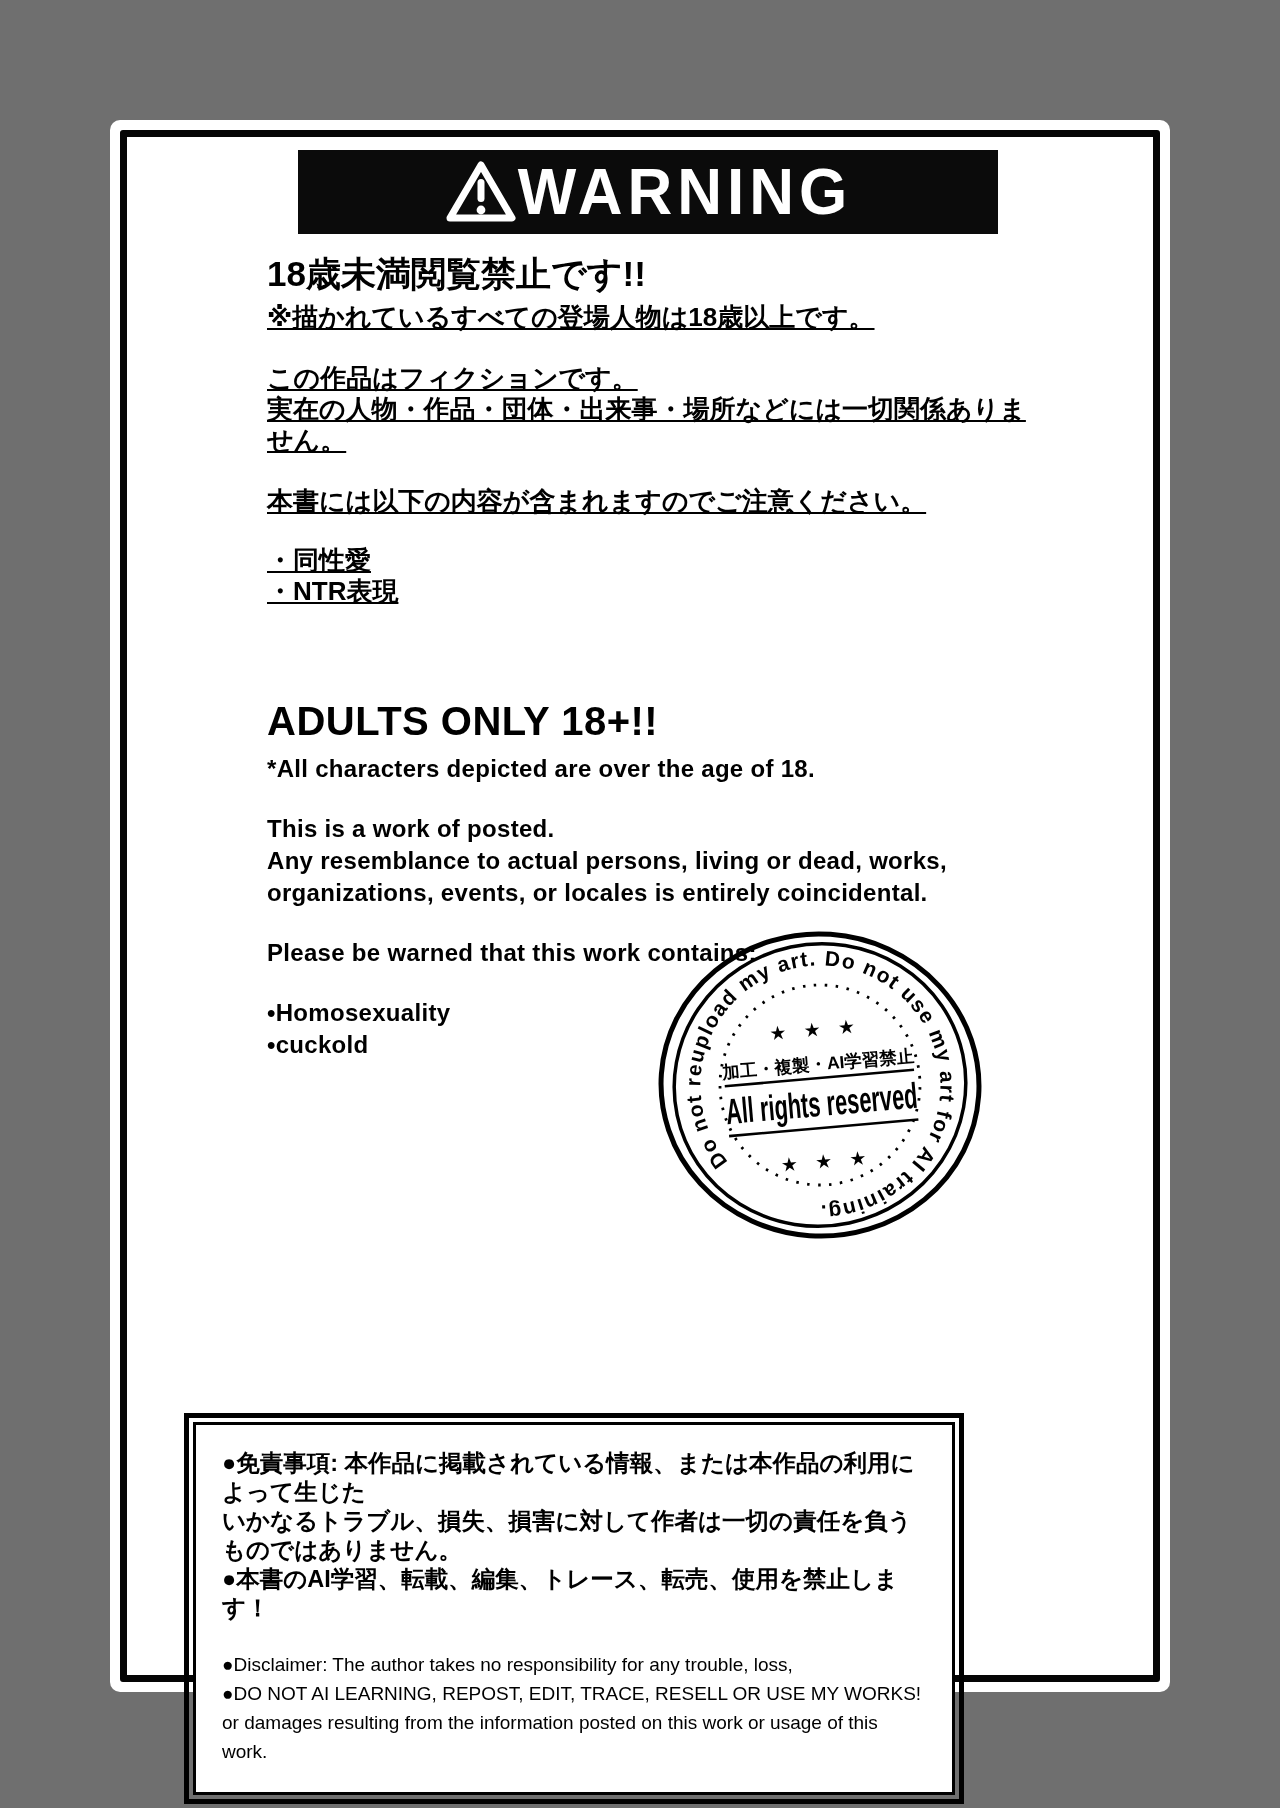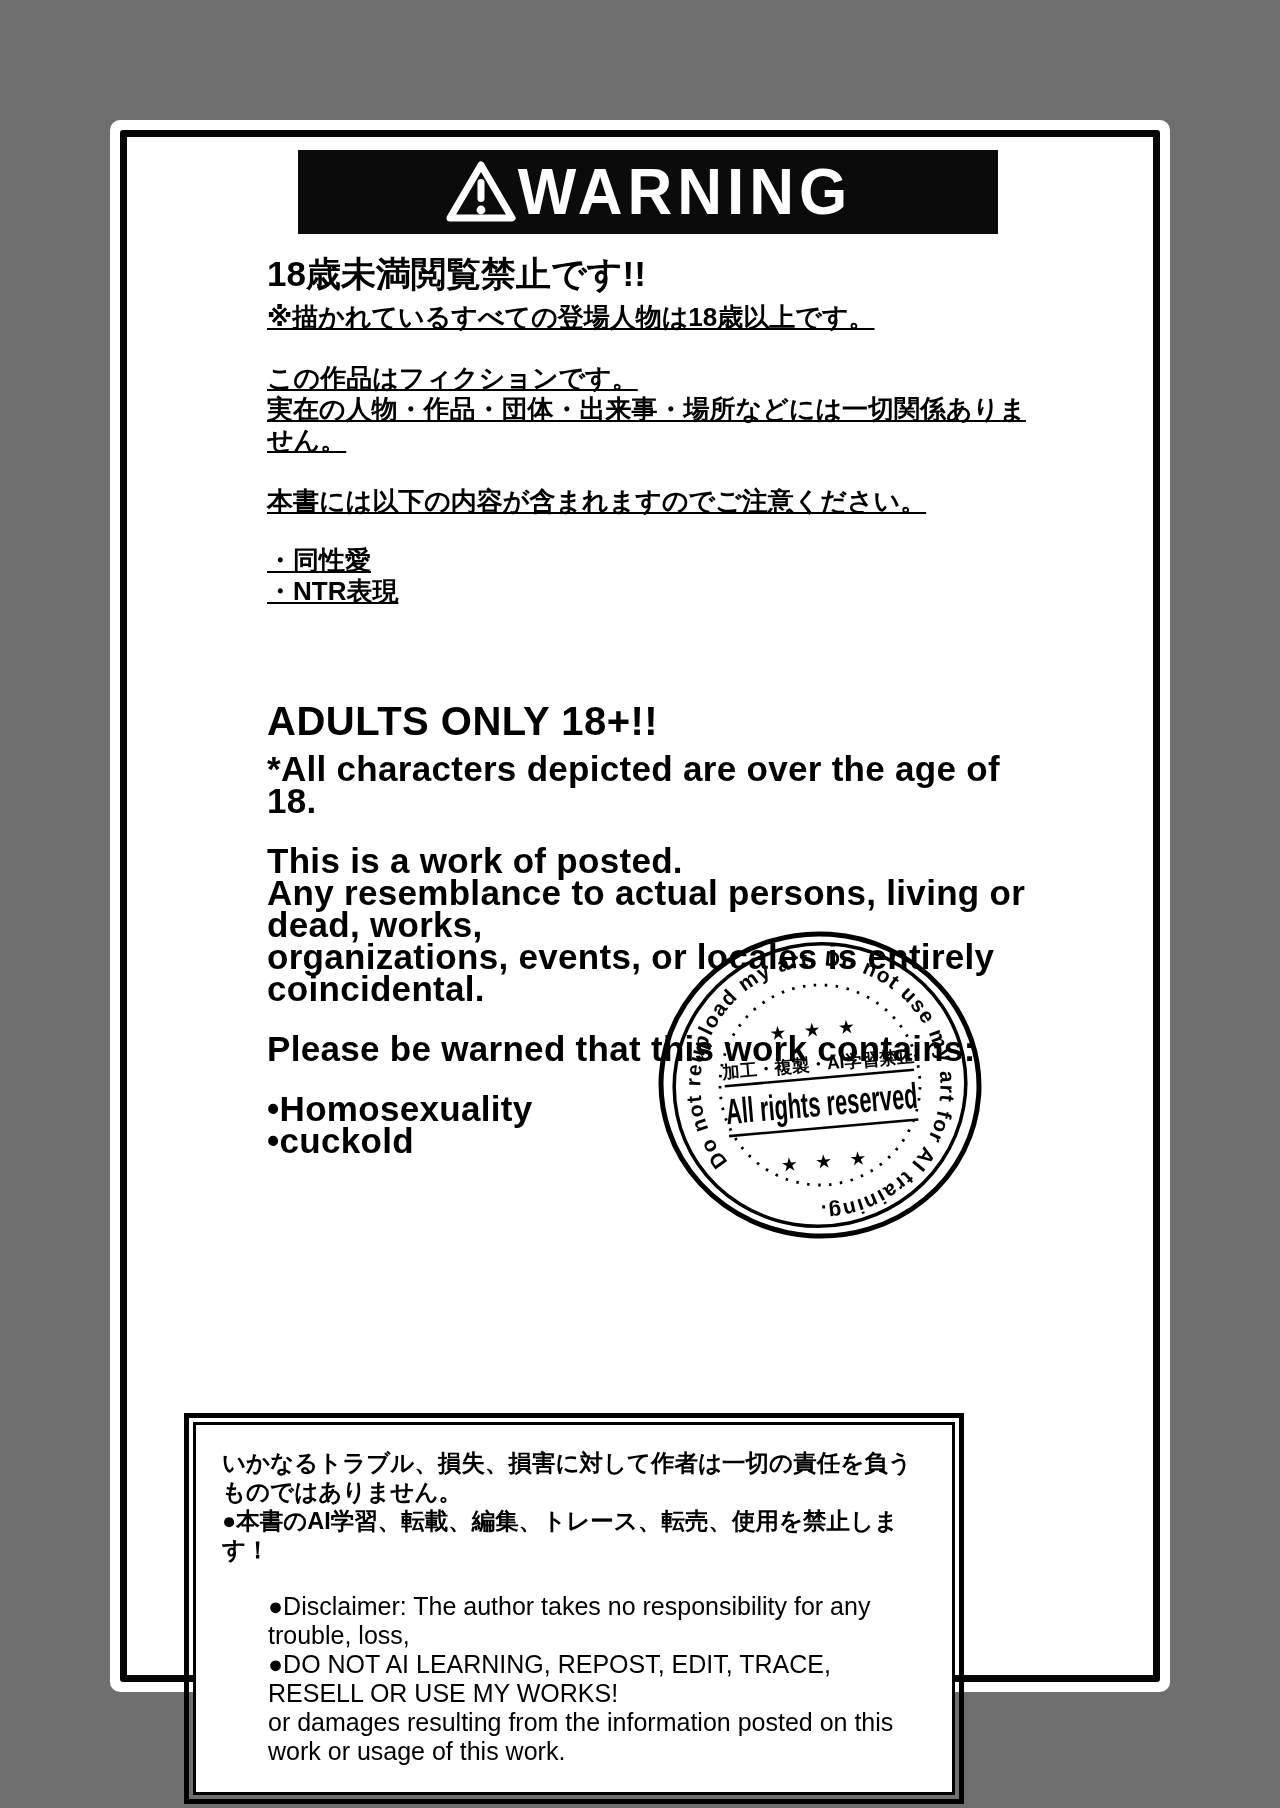--- a/index.html
+++ b/index.html
@@ -34,40 +34,40 @@
     font-size:62px; letter-spacing:5px;
     line-height:1;
     transform:scaleY(1.05);
   }
   
   .jp-block { position:absolute; left:157px; top:130px; width:760px; }
   .jp-heading { font-size:35px; font-weight:bold; margin:4px 0 8px 0; line-height:1.15; }
   .jp-line { font-size:26px; font-weight:bold; line-height:31px;text-decoration:underline; }
   .en-block { position:absolute; left:157px; top:572px; width:780px; }
   .en-heading { font-size:40px; font-weight:bold; margin:7px 0 10px 0; line-height:1.1; letter-spacing:0.5px; }
-  .en-line { font-size:35px; font-weight:bold; line-height:32px; letter-spacing:0.3px; }
+  .en-line { font-size:24px; font-weight:bold; line-height:32px; letter-spacing:0.3px; }
   .gap28 { height:28px; }
   .gap30 { height:30px; }
   
   .stamp {
     position:absolute; left:545px; top:800px;
     width:330px; height:330px;
   }
   
   .disc-box {
     position:absolute; left:83px; top:1302px;
     width:706px;
     border:3px solid #000;
     outline:5px solid #000;
     outline-offset:4px;
     padding:24px 24px 26px 26px;
     background:#fff;
   }
   .disc-jp { font-size:23.5px; font-weight:bold; line-height:29px; }
-  .disc-en { font-size:25px; font-weight:normal; line-height:29px;margin-left:46px; }
+  .disc-en { font-size:19px; font-weight:normal; line-height:29px; }
   .disc-gap { height:27px; }
 </style>
 </head>
 <body>
 
 <div class="paper">
   <div class="paper-border"></div>
 
   <div class="banner">
     <svg width="74" height="66" viewBox="0 0 74 66" aria-hidden="true">
@@ -123,20 +123,21 @@
           <line x1="70" y1="158" x2="260" y2="158" stroke="#000" stroke-width="2.6"></line>
           <text x="165" y="196" font-size="36" font-weight="bold" textLength="192" lengthAdjust="spacingAndGlyphs">All rights reserved</text>
           <line x1="70" y1="208" x2="260" y2="208" stroke="#000" stroke-width="2.6"></line>
           <text x="165" y="248" font-size="19" letter-spacing="6">★ ★ ★</text>
         </g>
       </g>
     </svg>
   </div>
 
   <div class="disc-box">
+    <div class="disc-jp">●免責事項: 本作品に掲載されている情報、または本作品の利用によって生じた</div>
     <div class="disc-jp">いかなるトラブル、損失、損害に対して作者は一切の責任を負うものではありません。</div>
     <div class="disc-jp">●本書のAI学習、転載、編集、トレース、転売、使用を禁止します！</div>
     <div class="disc-gap"></div>
     <div class="disc-en">●Disclaimer: The author takes no responsibility for any trouble, loss,</div>
     <div class="disc-en">●DO NOT AI LEARNING, REPOST, EDIT, TRACE, RESELL OR USE MY WORKS!</div>
     <div class="disc-en">or damages resulting from the information posted on this work or usage of this work.</div>
   </div>
 </div>
 
 </body></html>

